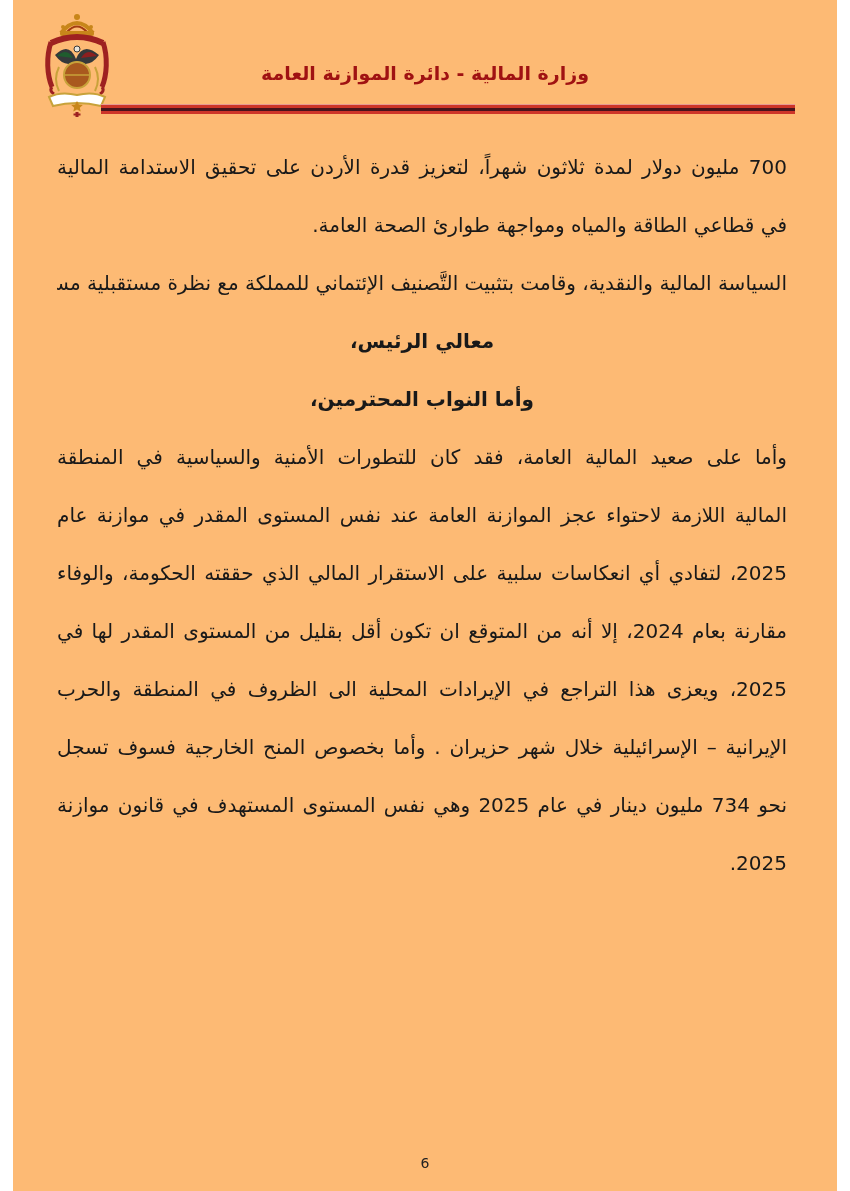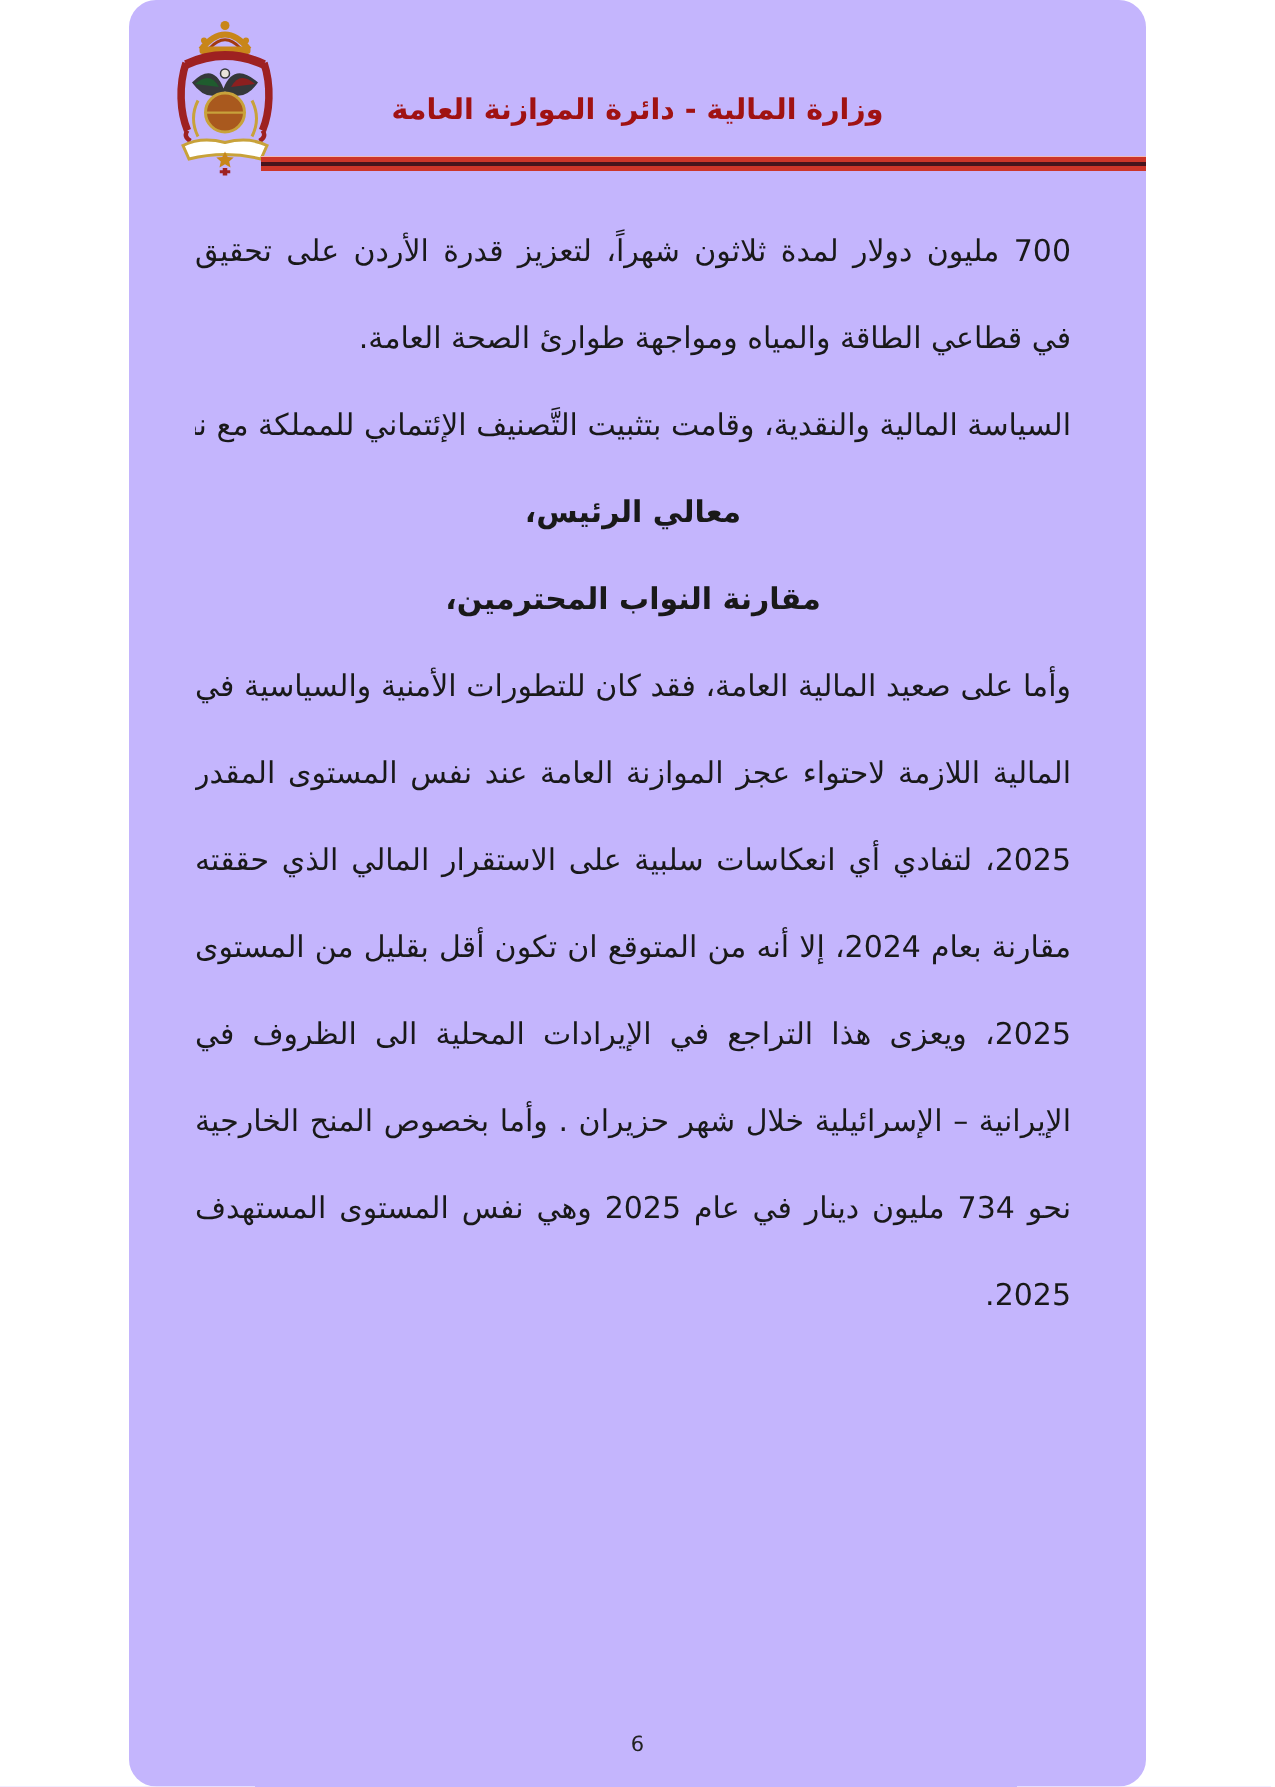--- a/index.html
+++ b/index.html
@@ -2,27 +2,26 @@
 <html lang="ar" dir="rtl"><head>
 <meta charset="utf-8">
 <style>
   html, body {
     margin: 0;
     padding: 0;
     background: #ffffff;
   }
   .page {
     position: relative;
-    width: 678px;
+    width: 824px;
     height: 1191px;
     margin: 0 auto;
-    background: #c4b5fd;
+    background: #fdba74;
     overflow: hidden;
     font-family: "DejaVu Sans", sans-serif;
-    border-radius: 18px;
   }
 
   
   .header-title {
     position: absolute;
     top: 62px;
     left: 0;
     right: 0;
     text-align: center;
     font-size: 19px;
@@ -128,21 +127,21 @@
 
   <div class="header-title">وزارة المالية - دائرة الموازنة العامة</div>
 
   <div class="header-rule"></div>
 
   <div class="doc-body" id="doc-body">
       <div class="line justify">700 مليون دولار لمدة ثلاثون شهراً، لتعزيز قدرة الأردن على تحقيق الاستدامة المالية</div>
       <div class="line end">في قطاعي الطاقة والمياه ومواجهة طوارئ الصحة العامة.</div>
       <div class="line end">السياسة المالية والنقدية، وقامت بتثبيت التَّصنيف الإئتماني للمملكة مع نظرة مستقبلية مستقرة.</div>
       <div class="line heading">معالي الرئيس،</div>
-      <div class="line heading">مقارنة النواب المحترمين،</div>
+      <div class="line heading">وأما النواب المحترمين،</div>
       <div class="line justify">وأما على صعيد المالية العامة، فقد كان للتطورات الأمنية والسياسية في المنطقة انعكاسات</div>
       <div class="line justify">المالية اللازمة لاحتواء عجز الموازنة العامة عند نفس المستوى المقدر في موازنة عام</div>
       <div class="line justify">2025، لتفادي أي انعكاسات سلبية على الاستقرار المالي الذي حققته الحكومة، والوفاء</div>
       <div class="line justify">مقارنة بعام 2024، إلا أنه من المتوقع ان تكون أقل بقليل من المستوى المقدر لها في عام</div>
       <div class="line justify">2025، ويعزى هذا التراجع في الإيرادات المحلية الى الظروف في المنطقة والحرب</div>
       <div class="line justify">الإيرانية – الإسرائيلية خلال شهر حزيران . وأما بخصوص المنح الخارجية فسوف تسجل</div>
       <div class="line justify">نحو 734 مليون دينار في عام 2025 وهي نفس المستوى المستهدف في قانون موازنة عام</div>
       <div class="line end">2025.</div>
     </div>
 

